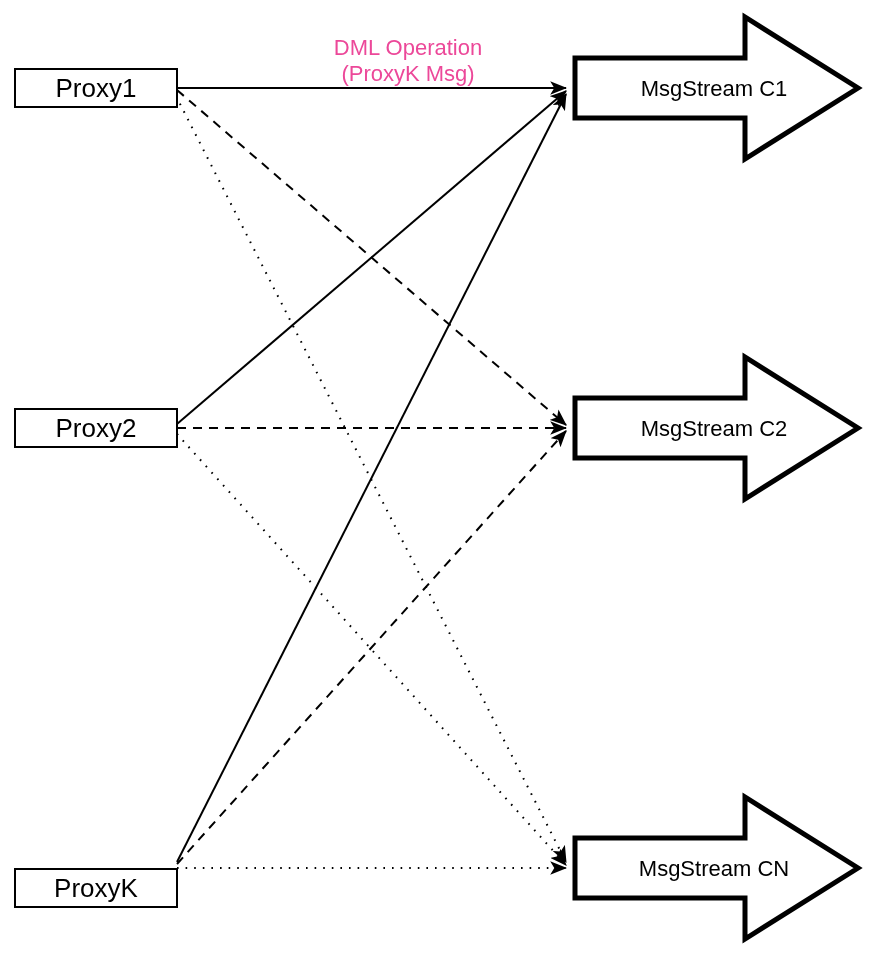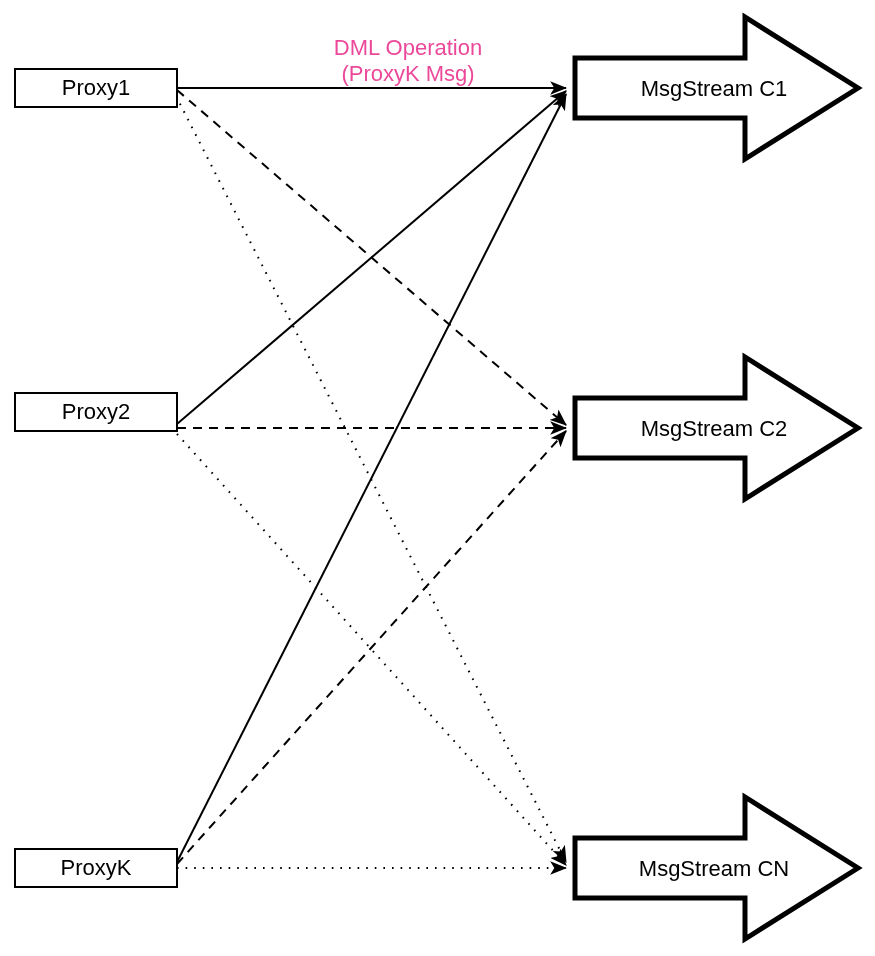--- a/index.html
+++ b/index.html
@@ -45,26 +45,26 @@
     left: 14px;
     width: 160px;
     height: 36px;
     border: 2px solid #000000;
     background: #ffffff;
     display: flex;
     align-items: center;
     justify-content: center;
   }
   .proxy-box span {
-    font-size: 22px;
+    font-size: 26px;
     color: #000000;
   }
   .proxy-1 { top: 68px; }
-  .proxy-2 { top: 392px; justify-content: center; }
-  .proxy-k { top: 848px; }
+  .proxy-2 { top: 408px; justify-content: center; }
+  .proxy-k { top: 868px; }
   .diagram-title {
     position: absolute;
     left: 283px;
     top: 35px;
     width: 250px;
     text-align: center;
     font-size: 22px;
     line-height: 26px;
     color: #ec4899;
   }

